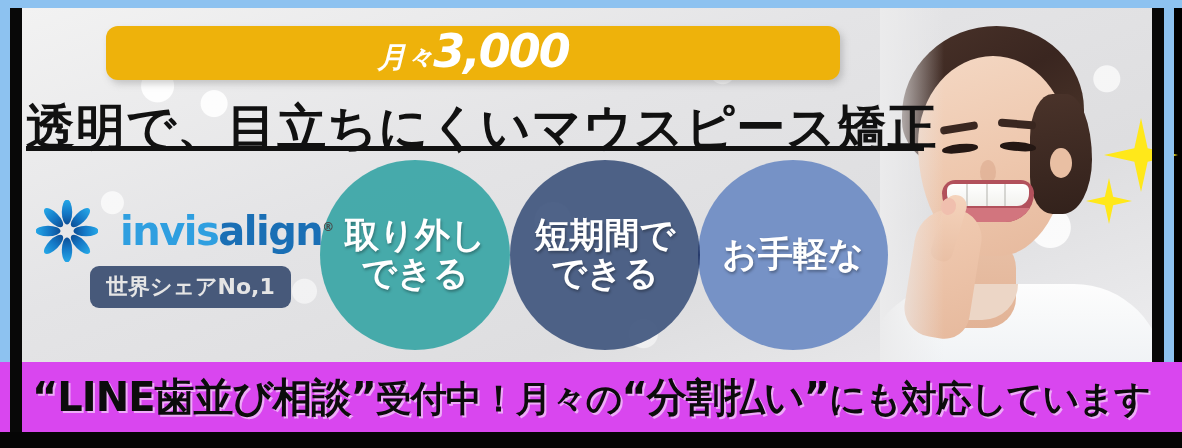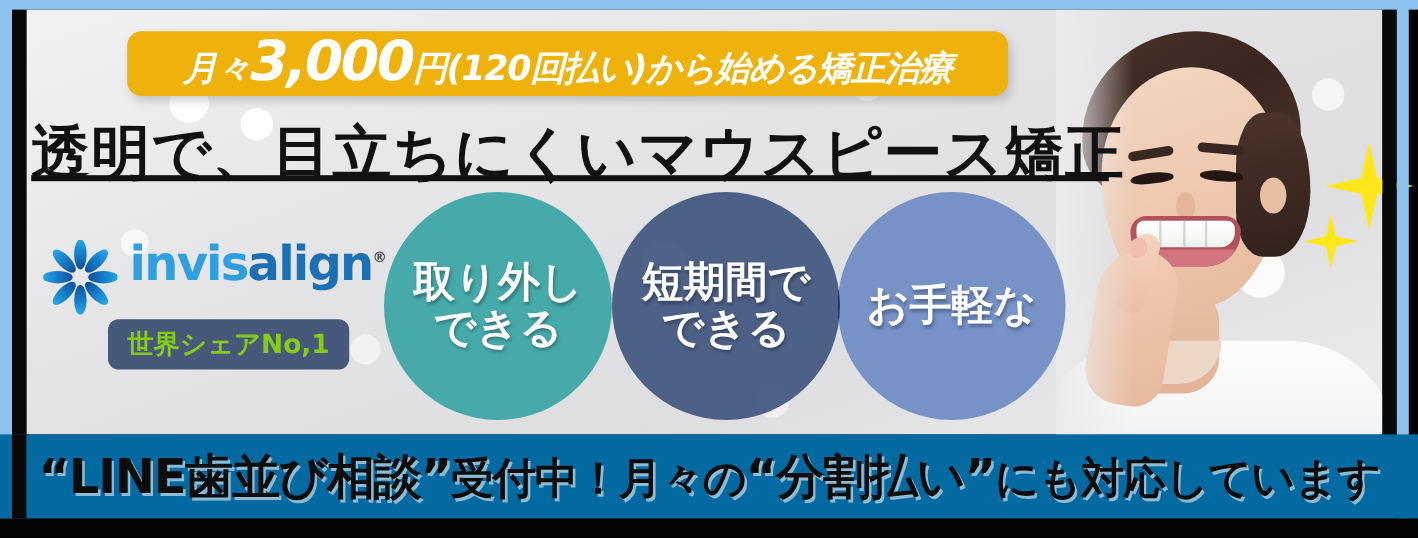--- a/index.html
+++ b/index.html
@@ -132,33 +132,33 @@
     font-family:"DejaVu Serif","Liberation Serif",serif;
     font-weight:bold;font-size:49px;color:#111;letter-spacing:1px;
     white-space:nowrap;line-height:1;margin-top:16px;
   }
   .headline-rule{
     position:absolute;left:26px;top:146px;width:898px;height:5px;background:#111;z-index:10;
   }
 
   
   .logo-block{position:absolute;left:36px;top:200px;width:280px;height:108px;z-index:12;}
-  .logo-row{position:absolute;left:0;top:0;display:flex;}
+  .logo-row{position:absolute;left:0;top:0;display:flex;align-items:center;gap:12px;}
   .logo-mark{position:relative;width:62px;height:62px;}
   .logo-word{
     margin-left:10px;color:#2f9fe0;font-size:40px;font-weight:bold;
     letter-spacing:-1.5px;font-family:"DejaVu Sans","Liberation Sans",sans-serif;
     line-height:1;position:relative;
   }
   .logo-word .dark{color:#1a6fb5;}
   .logo-reg{font-size:12px;vertical-align:super;color:#4a4a4a;}
   .share-badge{
     position:absolute;left:54px;top:66px;
     background:#47597a;border-radius:9px;
-    padding:6px 16px;color:#84cc16;font-size:22px;font-weight:bold;
+    padding:6px 16px;color:#e5e5e5;font-size:22px;font-weight:bold;
     font-family:"DejaVu Sans","Liberation Sans",sans-serif;white-space:nowrap;
   }
 
   
   .circles{position:absolute;left:320px;top:160px;width:580px;height:190px;z-index:11;}
   .circ{
     position:absolute;top:0;width:190px;height:190px;border-radius:50%;
     display:flex;flex-direction:column;align-items:center;justify-content:center;
     color:#fff;font-weight:bold;font-size:35px;line-height:1.08;
     font-family:Liberation Serif, serif;
@@ -167,21 +167,21 @@
   }
   .circ.c1{left:0px;background:rgba(58,166,166,.93);}
   .circ.c2{left:190px;background:rgba(66,87,127,.93);align-items:center;}
   .circ.c3{left:378px;background:rgba(110,140,196,.93);}
   .circ .l1{display:block;}
   .circ .l2{display:block;}
 
   
   .bottom-bar{
     position:absolute;left:0;top:362px;width:1182px;height:70px;
-    background:#0369a1;z-index:32;
+    background:#d946ef;z-index:32;
     display:flex;align-items:center;justify-content:center;
   }
   .bottom-bar .b-txt{
     color:#0c0c0c;font-weight:bold;font-size:36px;letter-spacing:-1px;
     font-family:"DejaVu Sans","Liberation Sans",sans-serif;white-space:nowrap;
     text-shadow:2px 2px 0 rgba(255,255,255,.55);
   }
   .bottom-bar .em{font-size:40px;}
   .bar-black-stub{position:absolute;left:10px;top:362px;width:12px;height:70px;background:#080808;z-index:33;}
 </style>
@@ -218,21 +218,20 @@
     <div class="photo-fade"></div>
   </div>
 
   <div class="sparkle sp-big"></div>
   <div class="sparkle sp-small"></div>
 
   <div class="price-badge">
     <span class="txt">
         <span class="pre">月々</span>
         <span class="num">3,000</span>
-        <span class="post">円(120回払い)から始める矯正治療</span>
       </span>
   </div>
 
   <div class="headline">
     <span class="h-txt">透明で、目立ちにくいマウスピース矯正</span>
   </div>
   <div class="headline-rule"></div>
 
   <div class="logo-block">
     <div class="logo-row">

